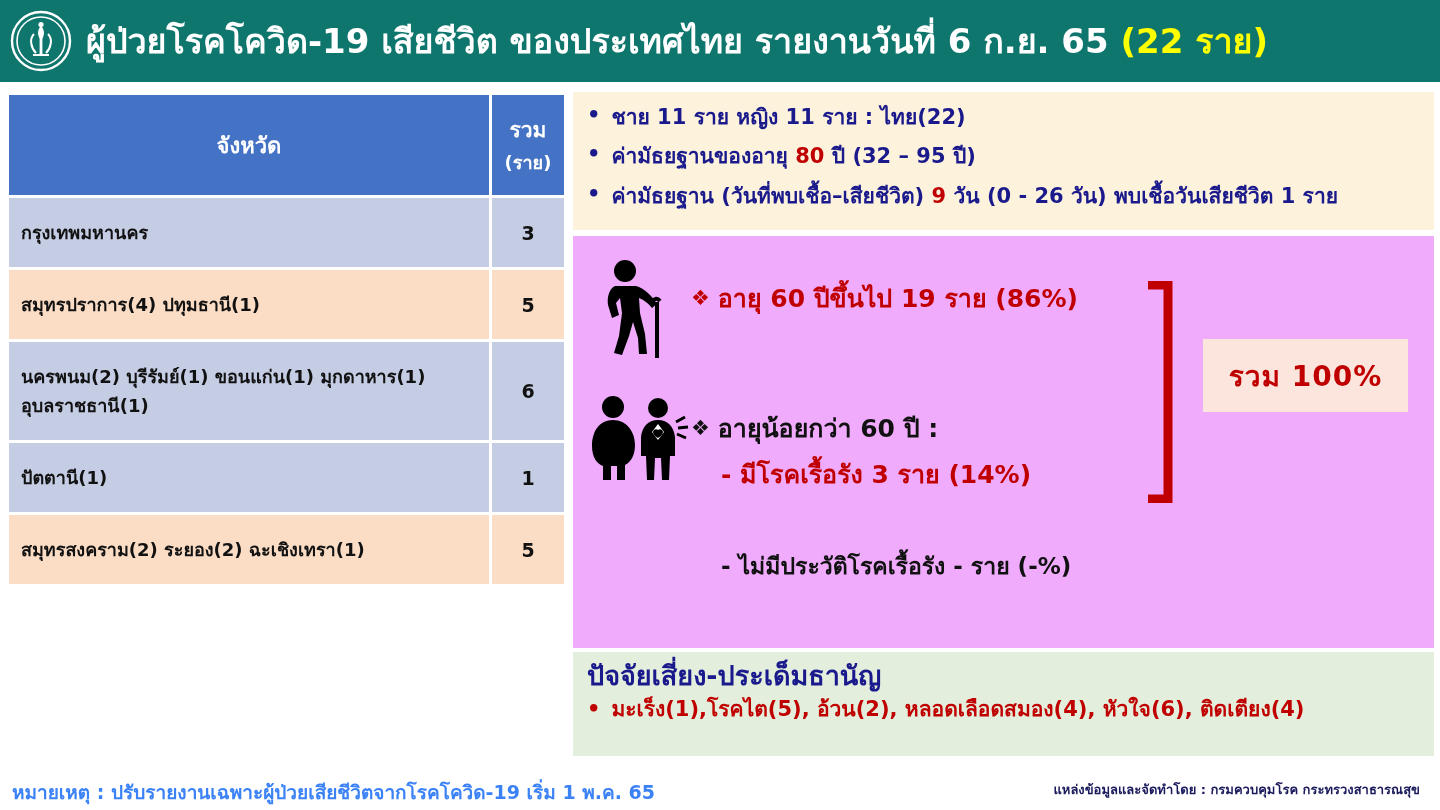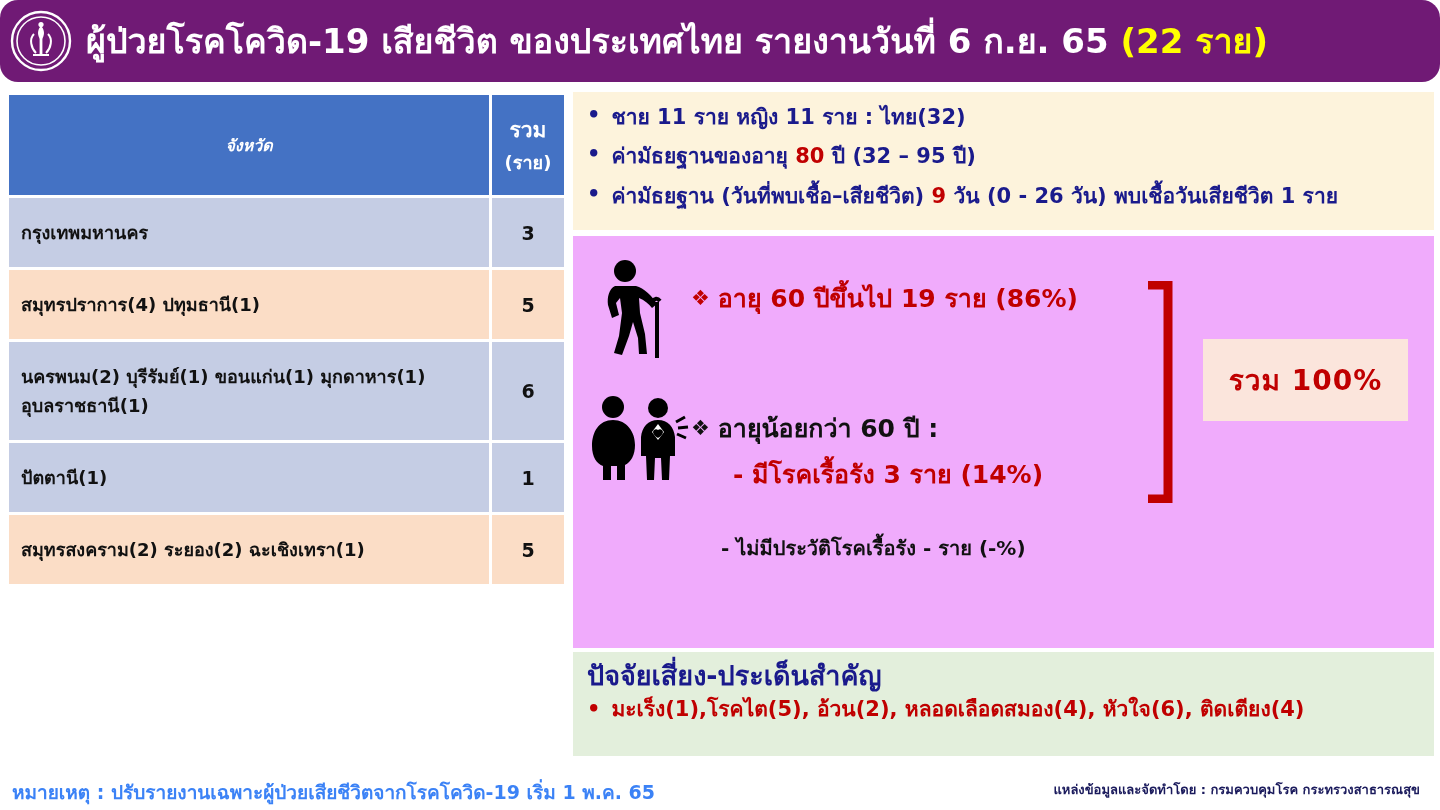--- a/index.html
+++ b/index.html
@@ -9,22 +9,21 @@
     background:#ffffff;
     font-family:"DejaVu Sans","Liberation Sans",sans-serif;
     overflow:hidden;
     position:relative;
   }
   #page{position:relative;width:1440px;height:810px;}
 
   
   .header{
     position:absolute;left:0;top:0;width:1440px;height:82px;
-    background:#701a75;
-    border-radius:18px;
+    background:#0f766e;
   }
   .header-inner{
     position:absolute;left:0;top:0;width:1440px;height:82px;
     display:flex;align-items:center;
   }
   .logo{
     width:62px;height:62px;margin-left:10px;margin-right:14px;
     flex:0 0 auto;position:relative;
   }
   .header-title{
@@ -40,21 +39,21 @@
   
   .table-wrap{
     position:absolute;left:6px;top:92px;width:560px;
   }
   .tbl{border-collapse:separate;border-spacing:3px 3px;width:560px;table-layout:fixed;}
   .tbl th{
     background:#4472c4;color:#ffffff;font-weight:bold;
     text-align:center;vertical-align:middle;
     padding:6px 4px;
   }
-  .th-prov{font-size:16px;height:88px;font-style:italic;}
+  .th-prov{font-size:22px;height:88px;}
   .th-sum{font-size:21px;height:88px;}
   .th-sum .sub{display:block;font-size:18px;font-weight:bold;margin-top:2px;}
   .tbl td{
     font-size:18px;color:#111111;font-weight:bold;
     vertical-align:middle;padding:20px 12px;
   }
   .tbl td.num{text-align:center;font-size:19px;padding:8px 4px;}
   tr.r-blue td{background:#c5cde4;}
   tr.r-peach td{background:#fbddc6;}
   col.c-prov{width:480px;}
@@ -88,36 +87,36 @@
 
   .row-a{
     position:absolute;left:118px;top:42px;
     font-size:25px;font-weight:bold;color:#c00000;white-space:nowrap;
   }
   .row-b{
     position:absolute;left:118px;top:172px;
     font-size:25px;font-weight:bold;color:#111111;white-space:nowrap;
   }
   .row-c{
-    position:absolute;left:160px;top:218px;
+    position:absolute;left:148px;top:218px;
     font-size:25px;font-weight:bold;color:#c00000;white-space:nowrap;text-align:right;
   }
   .row-d{
-    position:absolute;left:148px;top:296px;
-    font-size:20px;font-weight:bold;color:#111111;white-space:nowrap;
+    position:absolute;left:148px;top:312px;
+    font-size:23px;font-weight:bold;color:#111111;white-space:nowrap;
   }
   .bullet-dia{
     display:inline-block;margin-right:8px;font-size:21px;vertical-align:2px;
   }
 
   .bracket{
     position:absolute;left:575px;top:45px;width:28px;height:222px;
   }
   .total-box{
-    position:absolute;left:630px;top:103px;width:205px;height:82px;
+    position:absolute;left:630px;top:103px;width:205px;height:73px;
     background:#fbe5dc;
     display:flex;align-items:center;justify-content:center;
   }
   .total-box span{
     font-size:28px;font-weight:bold;color:#c00000;letter-spacing:1px;
   }
 
   
   .green-box{
     position:absolute;left:573px;top:652px;width:861px;height:104px;
@@ -205,21 +204,21 @@
           <td>สมุทรสงคราม(2) ระยอง(2) ฉะเชิงเทรา(1)</td>
           <td class="num">5</td>
         </tr>
       </tbody>
     </table>
   </div>
 
   <div class="yellow-box">
     <div class="ybul">
       <span class="dot">•</span>
-      <span><span>ชาย 11 ราย หญิง 11 ราย : ไทย(32)</span></span>
+      <span><span>ชาย 11 ราย หญิง 11 ราย : ไทย(22)</span></span>
     </div>
     <div class="ybul">
       <span class="dot">•</span>
       <span><span>ค่ามัธยฐานของอายุ </span><span class="red">80</span><span> ปี (32 – 95 ปี)</span></span>
     </div>
     <div class="ybul">
       <span class="dot">•</span>
       <span><span>ค่ามัธยฐาน (วันที่พบเชื้อ–เสียชีวิต) </span><span class="red">9</span><span> วัน (0 - 26 วัน) พบเชื้อวันเสียชีวิต 1 ราย</span></span>
     </div>
   </div>
@@ -266,21 +265,21 @@
         <path d="M4 4 L20 4 L20 218 L4 218" fill="none" stroke="#c00000" stroke-width="9" stroke-linecap="square"></path>
       </svg>
     </div>
 
     <div class="total-box">
       <span>รวม  100%</span>
     </div>
   </div>
 
   <div class="green-box">
-    <div class="green-title">ปัจจัยเสี่ยง-ประเด็นสำคัญ</div>
+    <div class="green-title">ปัจจัยเสี่ยง-ประเด็มธานัญ</div>
     <div class="green-bullet">
       <span class="dot">•</span>
       <span>มะเร็ง(1),โรคไต(5), อ้วน(2), หลอดเลือดสมอง(4), หัวใจ(6), ติดเตียง(4)</span>
     </div>
   </div>
 
   <div class="note-left">หมายเหตุ : ปรับรายงานเฉพาะผู้ป่วยเสียชีวิตจากโรคโควิด-19 เริ่ม 1 พ.ค. 65</div>
   <div class="note-right">แหล่งข้อมูลและจัดทำโดย : กรมควบคุมโรค กระทรวงสาธารณสุข</div>
 
 </div>

